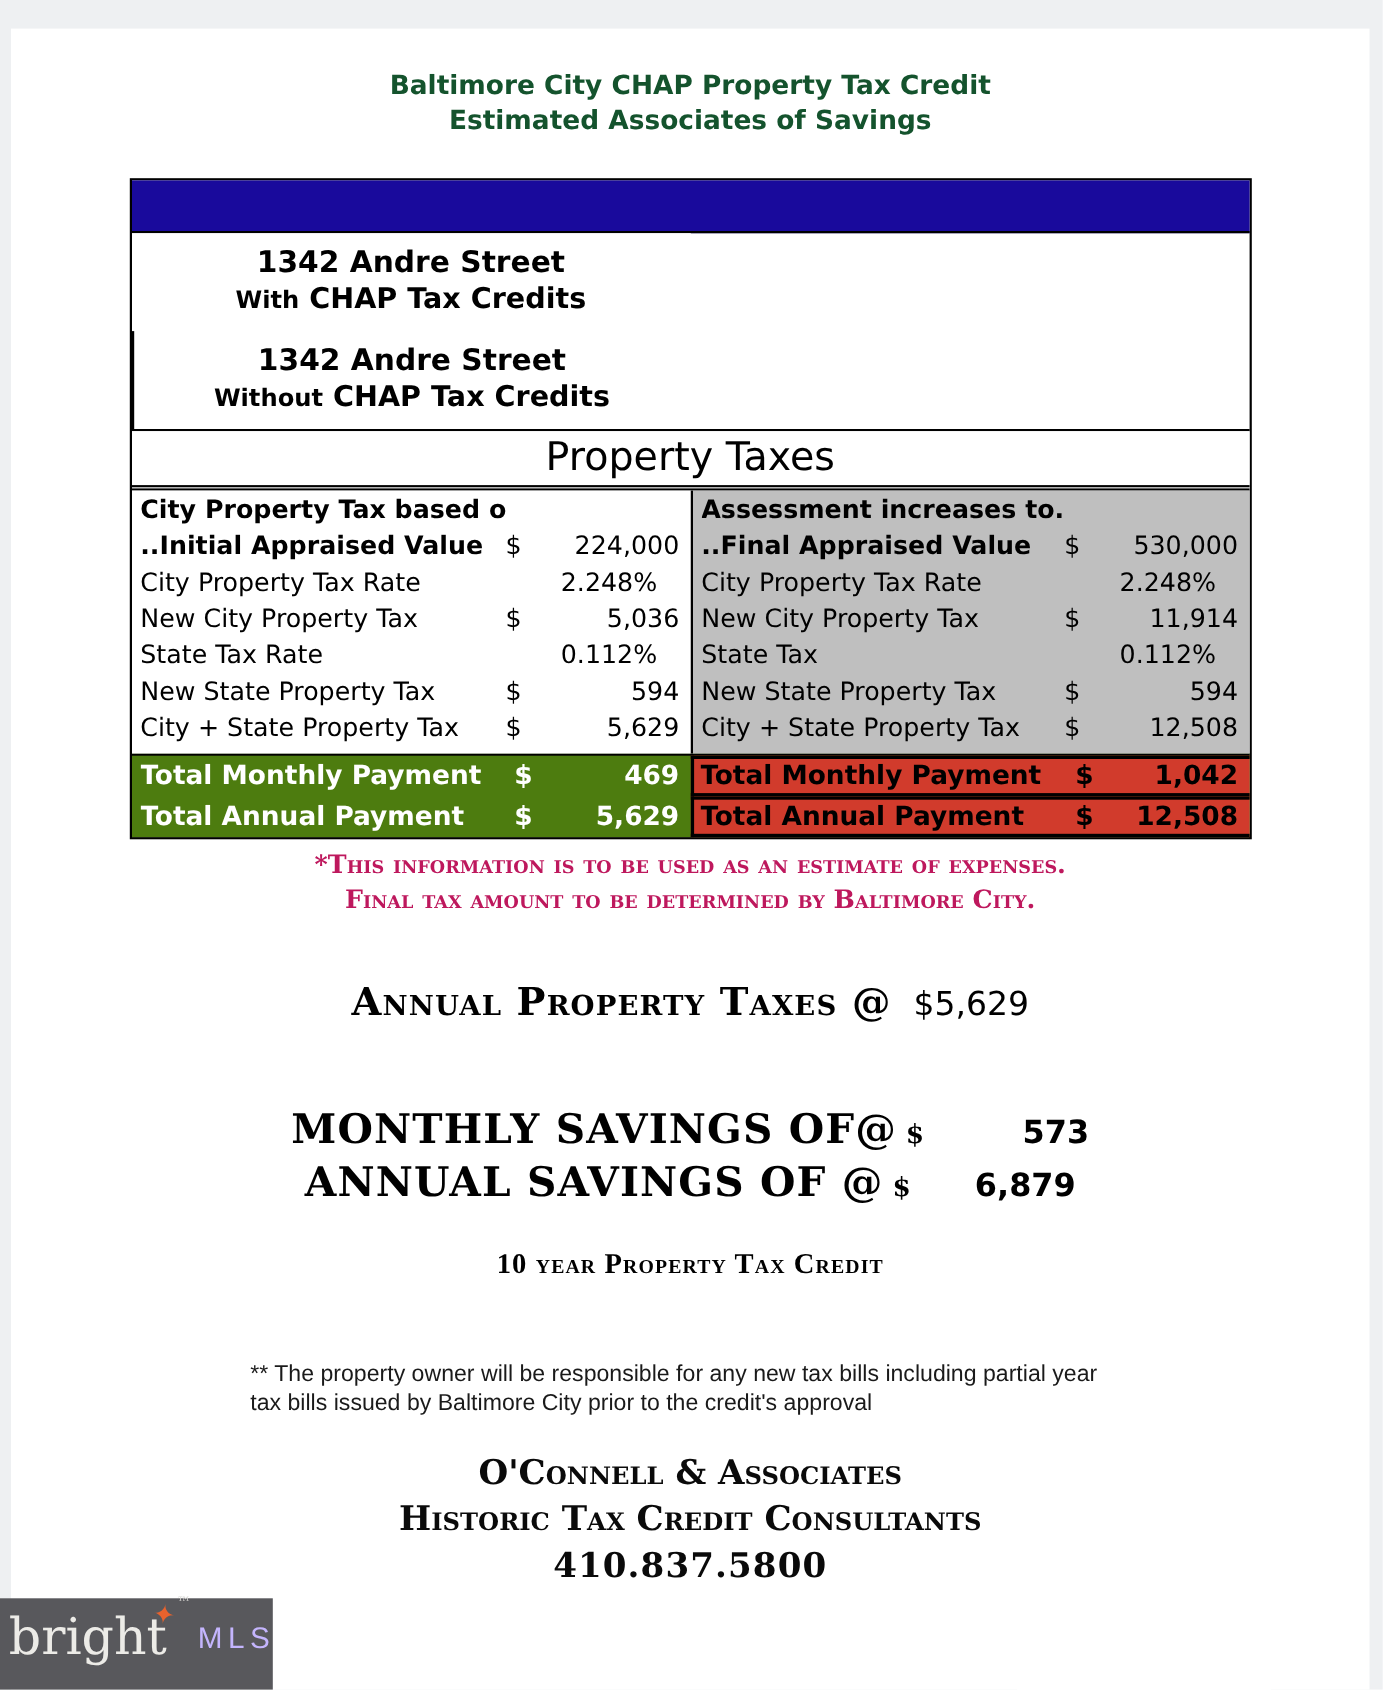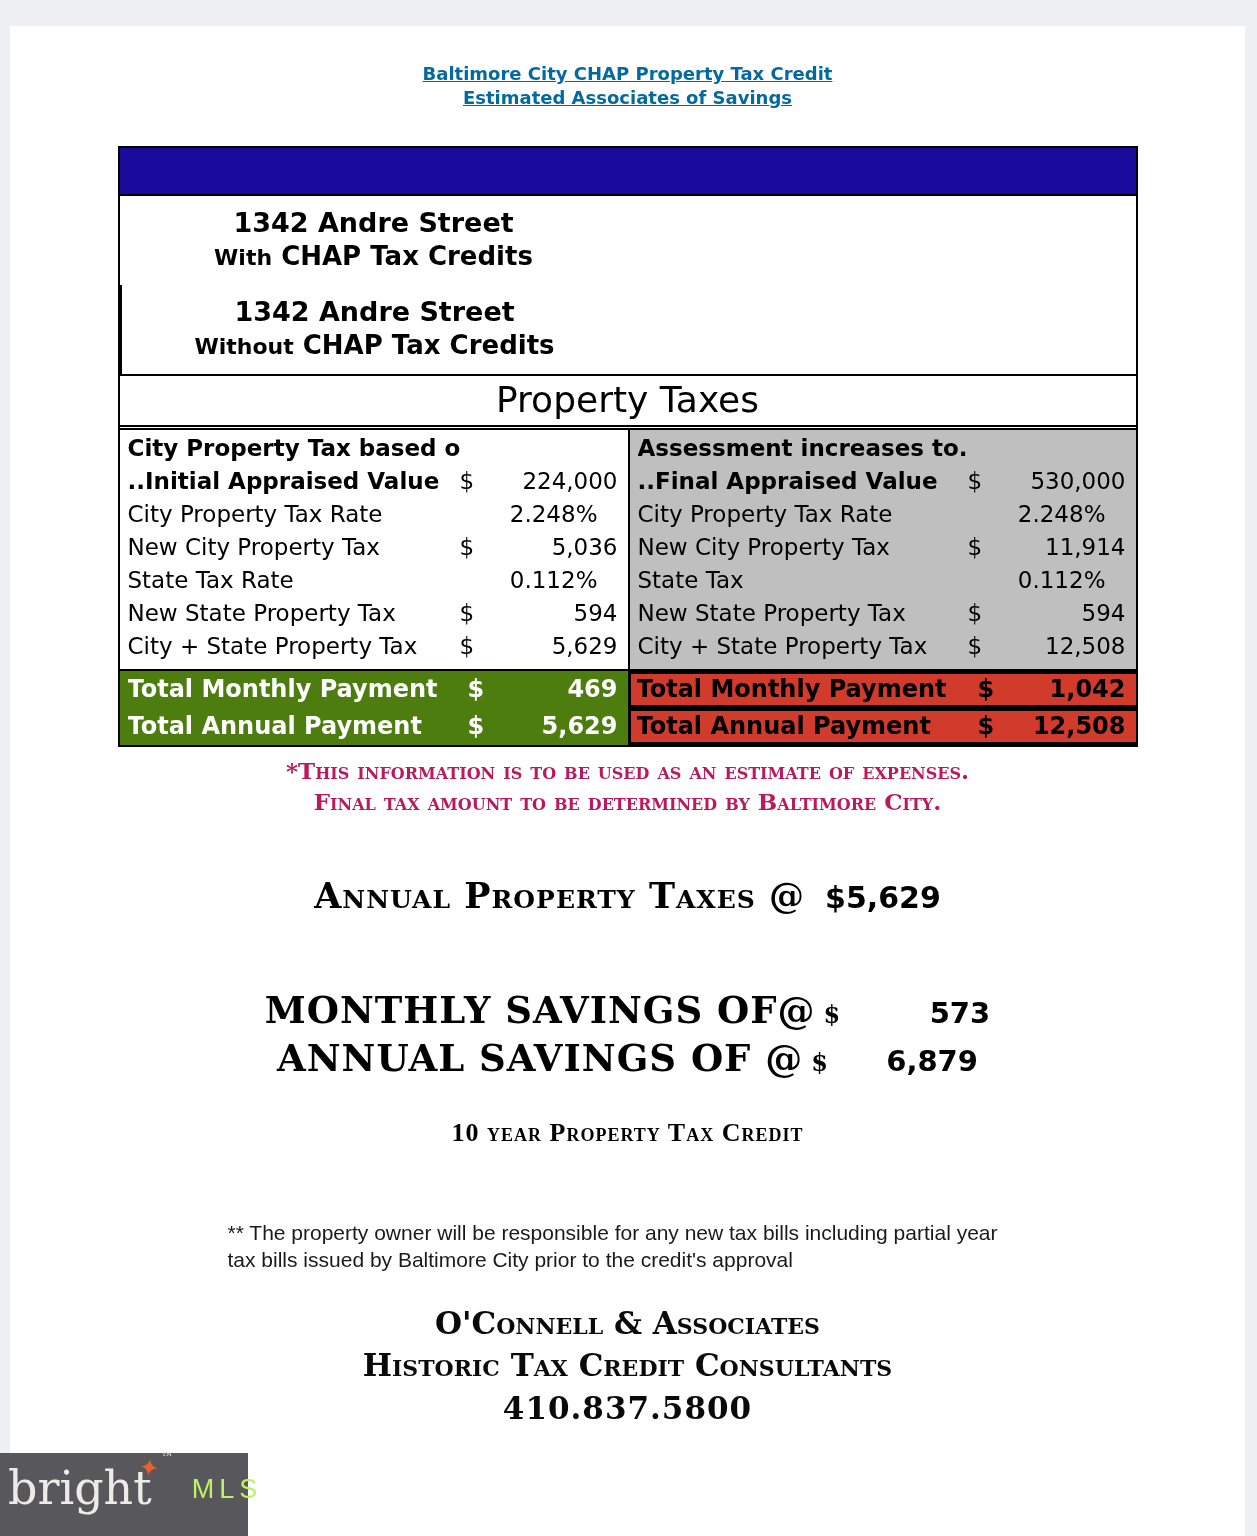--- a/index.html
+++ b/index.html
@@ -16,24 +16,23 @@
     left: 10px; top: 26px;
     width: 1235px; height: 1510px;
     background: #ffffff;
     padding-top: 36px;
     overflow: hidden;
   }
   
   .doc-title {
     text-align: center;
     font-weight: bold;
-    font-size: 18px;
+    font-size: 24px;
     line-height: 1.33;
-    color: #0369a1;
-    text-decoration: underline;
+    color: #14532d;
   }
   
   .taxtable {
     width: 1020px;
     margin: 36px auto 0;
     border: 2px solid #000;
   }
   .bluebar { height: 48px; border-bottom: 2px solid #000; }
   .colhead { display: flex; border-bottom: 2px solid #000; flex-direction: column; }
   .colhead .hcell {
@@ -109,21 +108,21 @@
     text-align: center;
   }
   .sc {
     font-family: "DejaVu Serif", serif;
     font-variant: small-caps;
     font-weight: bold;
   }
   .annual-line .sc { font-size: 35px; letter-spacing: 1px; }
   .annual-value {
     font-family: "DejaVu Sans", sans-serif;
-    font-weight: bold;
+    font-weight: normal;
     font-size: 30px;
     margin-left: 20px;
   }
   .savings { margin-top: 70px; }
   .savings-line {
     display: flex;
     justify-content: center;
     align-items: baseline;
     font-family: "DejaVu Serif", serif;
     font-weight: bold;
@@ -192,25 +191,25 @@
     transform: rotate(8deg);
   }
   .tm {
     position: absolute;
     right: -22px; top: -12px;
     font-size: 13px;
     color: #d9d8d5;
   }
   .mls {
     display: inline-block;
-    margin-left: 40px;
+    margin-left: 28px;
     font-family: "Liberation Sans", sans-serif;
     font-size: 27px;
     letter-spacing: 5px;
-    color: #bef264;
+    color: #c4b5fd;
     vertical-align: 6px;
   }
 </style>
 </head>
 <body>
 
 <div class="page">
 
   <div class="doc-title">
     <div>Baltimore City CHAP Property Tax Credit</div>

